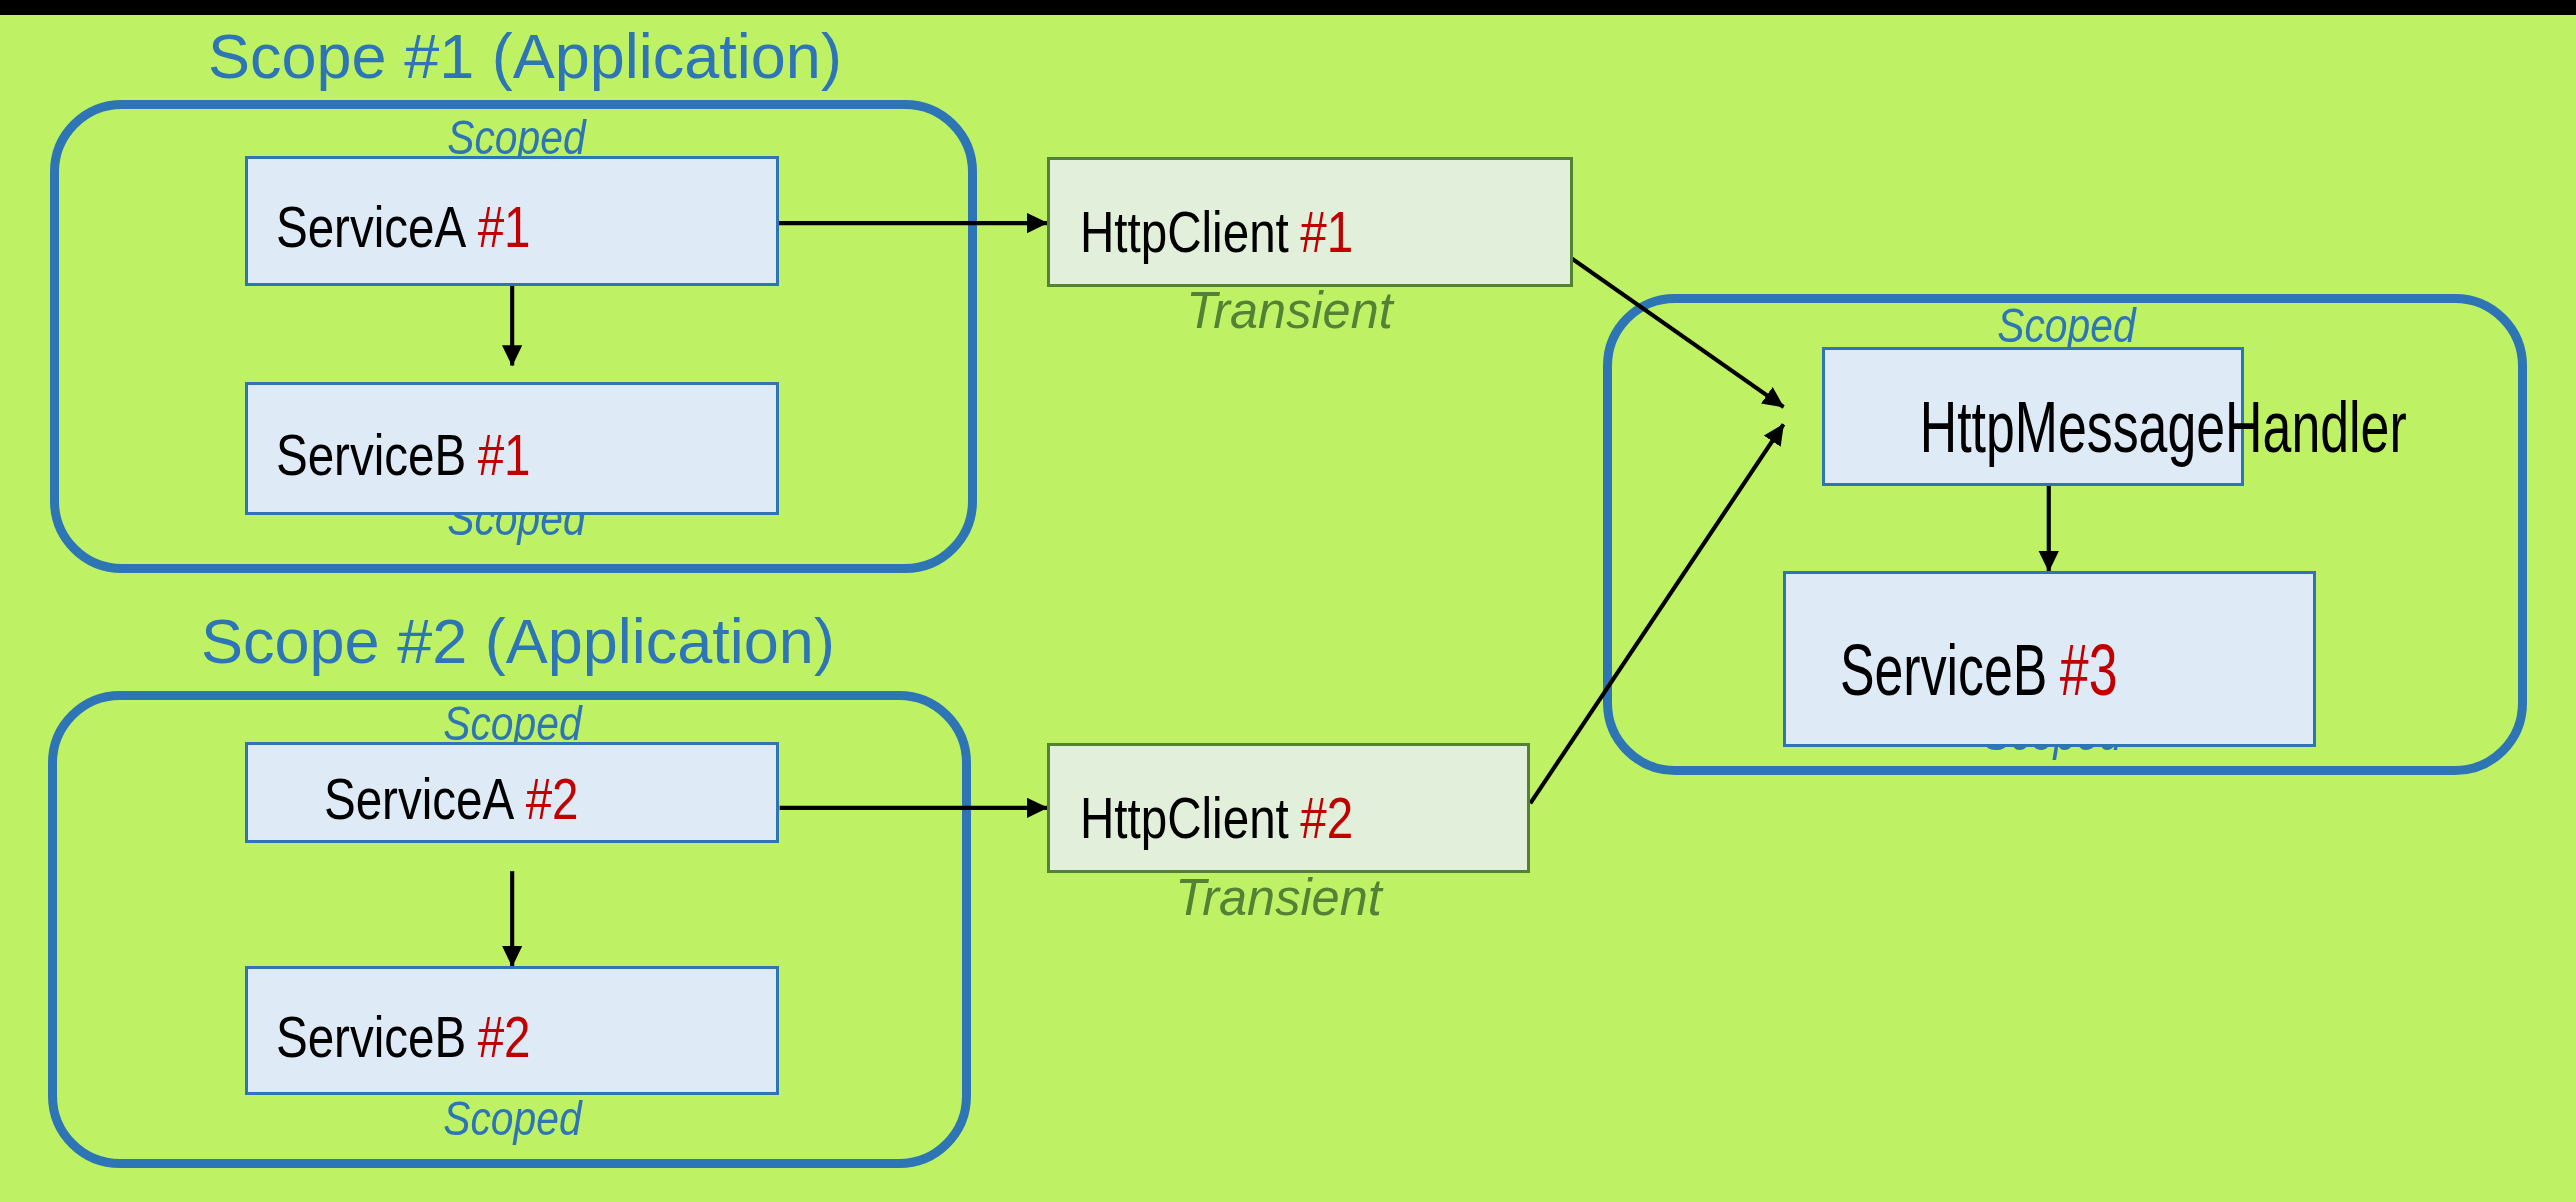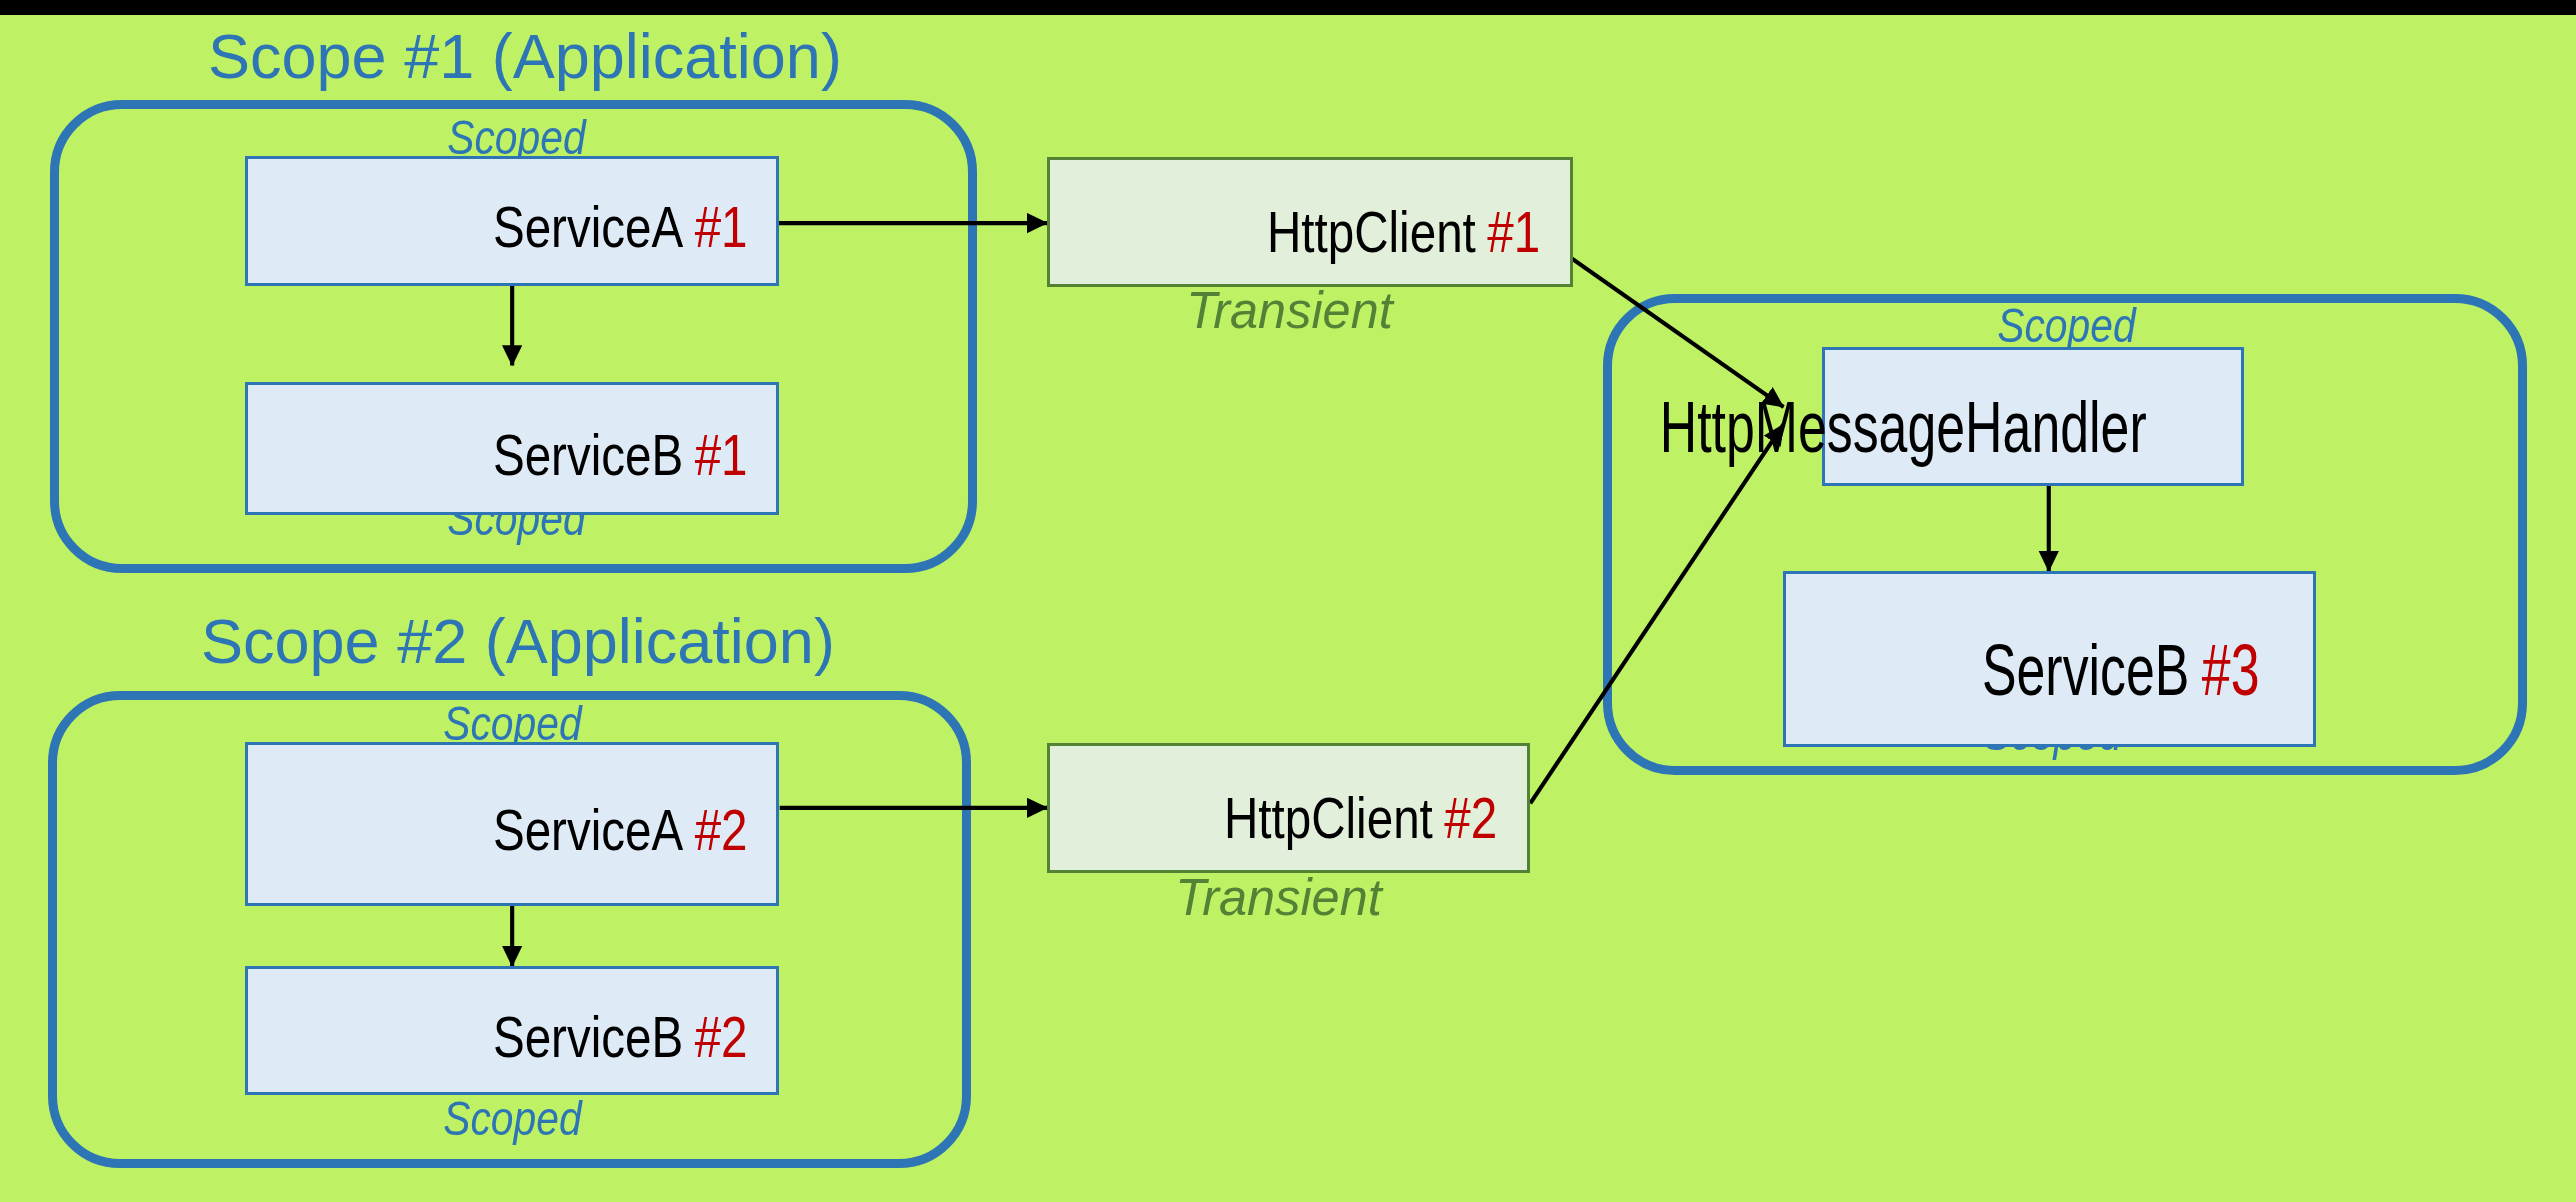--- a/index.html
+++ b/index.html
@@ -29,37 +29,37 @@
   #sc1t{left:365px;top:114px;}
   #sc1b{left:365px;top:495px;}
   #sc2t{left:361px;top:700px;}
   #sc2b{left:361px;top:1095px;}
   #sc3t{left:1915px;top:302px;}
   #sc3b{left:1901px;top:710px;}
   #tr1{left:1138px;top:284px;}
   #tr2{left:1127px;top:871px;}
 
   
-  .node{position:absolute;box-sizing:border-box;display:flex;align-items:center;justify-content:flex-end;
+  .node{position:absolute;box-sizing:border-box;display:flex;align-items:center;justify-content:flex-start;
         white-space:nowrap;line-height:1;}
   .bluebox{background:#DEEBF7;border:3.8px solid #2E75B6;}
   .greenbox{background:#E2EFDA;border:3.8px solid #548235;}
   .nlabel{display:inline-block;color:#000000;position:relative;}
   .node .red{color:#C00000;}
   .node .red:not(:empty){margin-left:0.24em;}
   .fs-service{font-size:58px;}
   .fs-service .nlabel{transform:scaleX(0.82);top:6px;}
   .fs-client{font-size:58px;}
   .fs-client .nlabel{transform:scaleX(0.82);top:9.8px;}
   .fs-big{font-size:72px;}
   .fs-big .nlabel{transform:scaleX(0.72);top:10.6px;}
 
   #b-sa1{left:245px;top:156px;width:534px;height:130px;}
   #b-sb1{left:245px;top:382px;width:534px;height:133px;}
-  #b-sa2{left:245px;top:742px;width:534px;height:164px;}
+  #b-sa2{left:245px;top:742px;width:534px;height:101px;padding-left:48px;}
   #b-sb2{left:245px;top:966px;width:534px;height:129px;}
   #b-hc1{left:1047px;top:157px;width:526px;height:130px;}
   #b-hc2{left:1047px;top:743px;width:483px;height:130px;}
   #b-hmh{left:1822px;top:347px;width:422px;height:139px;}
   #b-sb3{left:1783px;top:571px;width:533px;height:176px;}
 
   .arrows{position:absolute;left:0;top:0;width:2576px;height:1202px;pointer-events:none;}
 </style>
 </head>
 <body>

